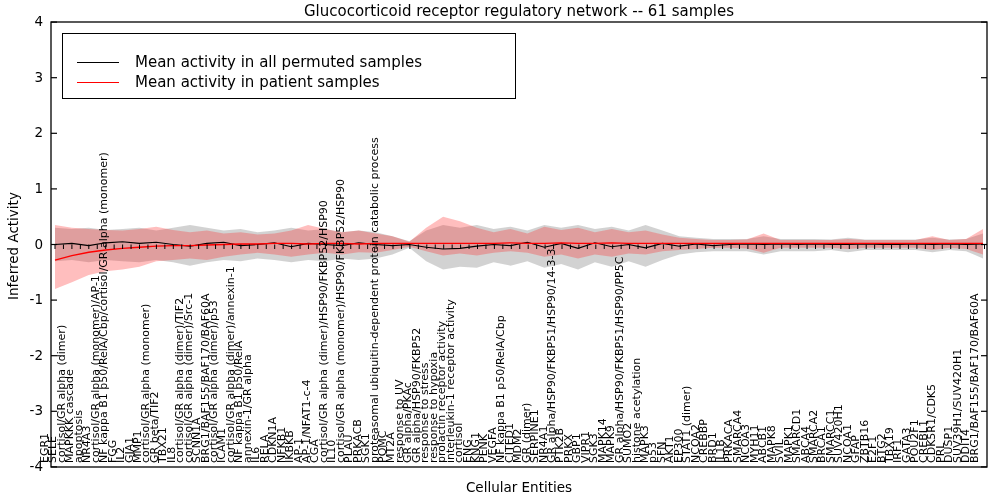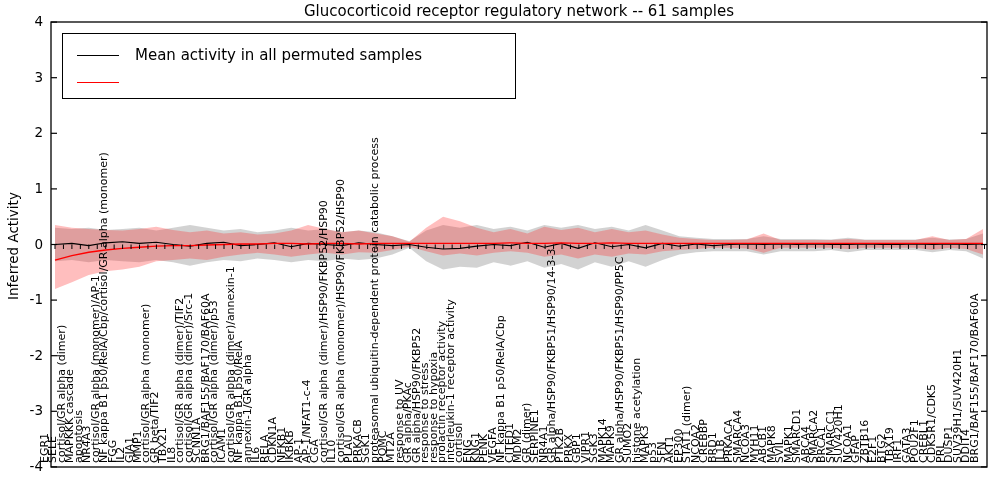--- a/index.html
+++ b/index.html
@@ -20,20 +20,21 @@
   .legend-line{display:inline-block;width:42px;height:0;border-top-width:1.5px;border-top-style:solid;
                margin-left:14px;margin-right:16px;}
   .legend-text{font-size:15px;}
 </style>
 </head>
 <body>
 
 <div id="figure">
   <div id="chart-title">Glucocorticoid receptor regulatory network -- 61 samples</div>
   <div id="ylabel">Inferred Activity</div>
+  <div id="xlabel">Cellular Entities</div>
 
   <svg id="plot-svg" width="1000" height="500" viewBox="0 0 1000 500" xmlns="http://www.w3.org/2000/svg">
       <polygon points="55,227.82 71.87272727272727,228.932 88.74545454545455,227.82 105.61818181818182,230.044 122.49090909090908,228.932 139.36363636363637,227.82 156.23636363636365,230.6 173.10909090909092,227.82 189.98181818181817,225.04 206.85454545454544,227.82 223.72727272727272,230.6 240.6,228.932 257.4727272727273,232.268 274.3454545454546,230.6 291.21818181818185,227.82 308.0909090909091,230.6 324.96363636363634,228.932 341.8363636363636,232.268 358.7090909090909,230.6 375.58181818181816,232.268 392.45454545454544,236.16 409.3272727272727,241.164 426.2,230.6 443.07272727272726,225.04 459.94545454545454,227.82 476.8181818181818,225.04 493.6909090909091,228.932 510.56363636363636,226.708 527.4363636363637,230.6 544.3090909090909,225.04 561.1818181818182,227.82 578.0545454545454,225.04 594.9272727272727,228.932 611.8,226.708 628.6727272727272,230.6 645.5454545454545,225.04 662.4181818181818,230.6 679.290909090909,236.16 696.1636363636363,237.828 713.0363636363636,238.94 729.9090909090909,238.94 746.7818181818182,238.94 763.6545454545454,236.16 780.5272727272727,238.94 797.4,238.94 814.2727272727273,238.94 831.1454545454545,239.496 848.0181818181818,237.828 864.8909090909091,239.496 881.7636363636364,239.496 898.6363636363636,239.496 915.5090909090909,239.496 932.3818181818182,237.828 949.2545454545455,239.496 966.1272727272727,238.94 983,233.38 983,258.4 966.1272727272727,251.172 949.2545454545455,250.06 932.3818181818182,252.284 915.5090909090909,250.06 898.6363636363636,250.06 881.7636363636364,250.06 864.8909090909091,250.06 848.0181818181818,252.284 831.1454545454545,250.06 814.2727272727273,251.172 797.4,251.172 780.5272727272727,251.172 763.6545454545454,254.508 746.7818181818182,251.172 729.9090909090909,251.172 713.0363636363636,251.172 696.1636363636363,252.284 679.290909090909,254.508 662.4181818181818,260.068 645.5454545454545,266.74 628.6727272727272,261.18 611.8,266.74 594.9272727272727,262.29200000000003 578.0545454545454,269.52 561.1818181818182,263.96 544.3090909090909,267.852 527.4363636363637,261.18 510.56363636363636,265.628 493.6909090909091,262.29200000000003 476.8181818181818,267.852 459.94545454545454,266.74 443.07272727272726,269.52 426.2,261.18 409.3272727272727,247.836 392.45454545454544,254.508 375.58181818181816,258.4 358.7090909090909,260.068 341.8363636363636,258.4 324.96363636363634,261.18 308.0909090909091,260.068 291.21818181818185,262.29200000000003 274.3454545454546,260.068 257.4727272727273,258.4 240.6,261.18 223.72727272727272,260.068 206.85454545454544,262.29200000000003 189.98181818181817,265.628 173.10909090909092,262.29200000000003 156.23636363636365,260.068 139.36363636363637,262.29200000000003 122.49090909090908,261.18 105.61818181818182,260.068 88.74545454545455,262.29200000000003 71.87272727272727,260.068 55,261.18" fill="rgba(125,125,125,0.35)" stroke="none"></polygon>
       <polygon points="55,225.04 71.87272727272727,227.82 88.74545454545455,228.932 105.61818181818182,230.044 122.49090909090908,230.6 139.36363636363637,228.932 156.23636363636365,226.708 173.10909090909092,230.044 189.98181818181817,232.268 206.85454545454544,230.6 223.72727272727272,233.38 240.6,232.268 257.4727272727273,234.492 274.3454545454546,233.38 291.21818181818185,230.6 308.0909090909091,225.04 324.96363636363634,228.932 341.8363636363636,232.268 358.7090909090909,230.6 375.58181818181816,233.38 392.45454545454544,236.16 409.3272727272727,241.72 426.2,227.82 443.07272727272726,216.7 459.94545454545454,221.148 476.8181818181818,227.82 493.6909090909091,232.268 510.56363636363636,228.932 527.4363636363637,233.38 544.3090909090909,226.708 561.1818181818182,230.044 578.0545454545454,227.82 594.9272727272727,232.268 611.8,228.932 628.6727272727272,232.268 645.5454545454545,230.6 662.4181818181818,234.492 679.290909090909,237.828 696.1636363636363,238.94 713.0363636363636,240.052 729.9090909090909,240.052 746.7818181818182,239.496 763.6545454545454,233.38 780.5272727272727,240.052 797.4,240.052 814.2727272727273,240.052 831.1454545454545,240.052 848.0181818181818,238.94 864.8909090909091,240.052 881.7636363636364,240.052 898.6363636363636,240.052 915.5090909090909,240.052 932.3818181818182,236.16 949.2545454545455,240.052 966.1272727272727,238.94 983,228.932 983,254.508 966.1272727272727,248.948 949.2545454545455,247.836 932.3818181818182,250.06 915.5090909090909,247.836 898.6363636363636,247.836 881.7636363636364,247.836 864.8909090909091,247.836 848.0181818181818,248.948 831.1454545454545,247.836 814.2727272727273,247.836 797.4,247.836 780.5272727272727,247.836 763.6545454545454,252.84 746.7818181818182,248.392 729.9090909090909,247.836 713.0363636363636,247.836 696.1636363636363,248.948 679.290909090909,250.06 662.4181818181818,251.172 645.5454545454545,254.508 628.6727272727272,253.39600000000002 611.8,256.732 594.9272727272727,254.508 578.0545454545454,258.4 561.1818181818182,254.508 544.3090909090909,256.732 527.4363636363637,252.84 510.56363636363636,251.172 493.6909090909091,252.84 476.8181818181818,255.62 459.94545454545454,253.39600000000002 443.07272727272726,255.62 426.2,251.172 409.3272727272727,246.724 392.45454545454544,250.06 375.58181818181816,252.84 358.7090909090909,252.284 341.8363636363636,254.508 324.96363636363634,252.84 308.0909090909091,254.508 291.21818181818185,256.732 274.3454545454546,254.508 257.4727272727273,252.84 240.6,254.508 223.72727272727272,256.732 206.85454545454544,260.068 189.98181818181817,258.4 173.10909090909092,260.068 156.23636363636365,261.18 139.36363636363637,266.74 122.49090909090908,269.52 105.61818181818182,271.188 88.74545454545455,275.08 71.87272727272727,282.308 55,288.98" fill="rgba(255,40,40,0.3)" stroke="none"></polygon>
       <polyline points="55,244.5 71.87272727272727,243.388 88.74545454545455,245.612 105.61818181818182,242.832 122.49090909090908,241.72 139.36363636363637,243.388 156.23636363636365,242.276 173.10909090909092,244.5 189.98181818181817,246.168 206.85454545454544,243.388 223.72727272727272,242.276 240.6,245.612 257.4727272727273,244.5 274.3454545454546,242.832 291.21818181818185,246.724 308.0909090909091,243.388 324.96363636363634,244.5 341.8363636363636,245.612 358.7090909090909,242.832 375.58181818181816,244.5 392.45454545454544,245.612 409.3272727272727,244.5 426.2,247.28 443.07272727272726,248.948 459.94545454545454,248.392 476.8181818181818,246.168 493.6909090909091,244.5 510.56363636363636,245.612 527.4363636363637,242.276 544.3090909090909,247.28 561.1818181818182,243.388 578.0545454545454,248.392 594.9272727272727,242.832 611.8,246.724 628.6727272727272,244.5 645.5454545454545,247.836 662.4181818181818,243.388 679.290909090909,246.168 696.1636363636363,243.944 713.0363636363636,245.612 729.9090909090909,244.5 746.7818181818182,243.944 763.6545454545454,244.5 780.5272727272727,243.944 797.4,244.5 814.2727272727273,243.944 831.1454545454545,244.5 848.0181818181818,244.5 864.8909090909091,243.944 881.7636363636364,244.5 898.6363636363636,244.5 915.5090909090909,243.944 932.3818181818182,244.5 949.2545454545455,243.944 966.1272727272727,244.5 983,243.944" fill="none" stroke="#000000" stroke-width="1.1"></polyline>
       <polyline points="55,260.068 71.87272727272727,255.62 88.74545454545455,252.284 105.61818181818182,250.06 122.49090909090908,248.392 139.36363636363637,247.28 156.23636363636365,246.168 173.10909090909092,245.612 189.98181818181817,245.612 206.85454545454544,245.056 223.72727272727272,244.5 240.6,243.944 257.4727272727273,243.944 274.3454545454546,243.388 291.21818181818185,243.388 308.0909090909091,243.944 324.96363636363634,243.388 341.8363636363636,243.388 358.7090909090909,243.944 375.58181818181816,243.388 392.45454545454544,243.388 409.3272727272727,243.388 426.2,243.388 443.07272727272726,243.388 459.94545454545454,243.388 476.8181818181818,243.388 493.6909090909091,243.388 510.56363636363636,242.832 527.4363636363637,243.388 544.3090909090909,243.388 561.1818181818182,242.832 578.0545454545454,243.388 594.9272727272727,243.388 611.8,242.832 628.6727272727272,243.388 645.5454545454545,243.388 662.4181818181818,243.388 679.290909090909,243.388 696.1636363636363,243.388 713.0363636363636,243.388 729.9090909090909,243.388 746.7818181818182,243.388 763.6545454545454,243.388 780.5272727272727,243.388 797.4,243.388 814.2727272727273,243.388 831.1454545454545,243.388 848.0181818181818,243.388 864.8909090909091,243.388 881.7636363636364,243.388 898.6363636363636,243.388 915.5090909090909,243.388 932.3818181818182,243.388 949.2545454545455,243.388 966.1272727272727,243.388 983,243.388" fill="none" stroke="#ff0000" stroke-width="1.4"></polyline>
       <line x1="55" y1="244.5" x2="55" y2="249" stroke="#000" stroke-width="1"></line>
       <line x1="63.45" y1="244.5" x2="63.45" y2="249" stroke="#000" stroke-width="1"></line>
       <line x1="71.9" y1="244.5" x2="71.9" y2="249" stroke="#000" stroke-width="1"></line>
       <line x1="80.35" y1="244.5" x2="80.35" y2="249" stroke="#000" stroke-width="1"></line>
@@ -284,21 +285,22 @@
       <div class="ytick-label" style="left: 5px; top: 126.3px;">2</div>
       <div class="ytick-label" style="left: 5px; top: 181.9px;">1</div>
       <div class="ytick-label" style="left: 5px; top: 237.5px;">0</div>
       <div class="ytick-label" style="left: 5px; top: 293.1px;">-1</div>
       <div class="ytick-label" style="left: 5px; top: 348.7px;">-2</div>
       <div class="ytick-label" style="left: 5px; top: 404.3px;">-3</div>
       <div class="ytick-label" style="left: 5px; top: 459.9px;">-4</div>
     </div>
 
   <div id="legend">
-    <div class="legend-row" style="top:6px;">
+    <div class="legend-row" style="top:13px;">
       <span class="legend-line" style="border-top-color: rgb(0, 0, 0);"></span>
       <span class="legend-text">Mean activity in all permuted samples</span>
     </div>
     <div class="legend-row" style="top:33px;">
       <span class="legend-line" style="border-top-color: rgb(255, 0, 0);"></span>
+      <span class="legend-text">Mean activity in patient samples</span>
     </div>
   </div>
 </div>
 
 </body></html>

